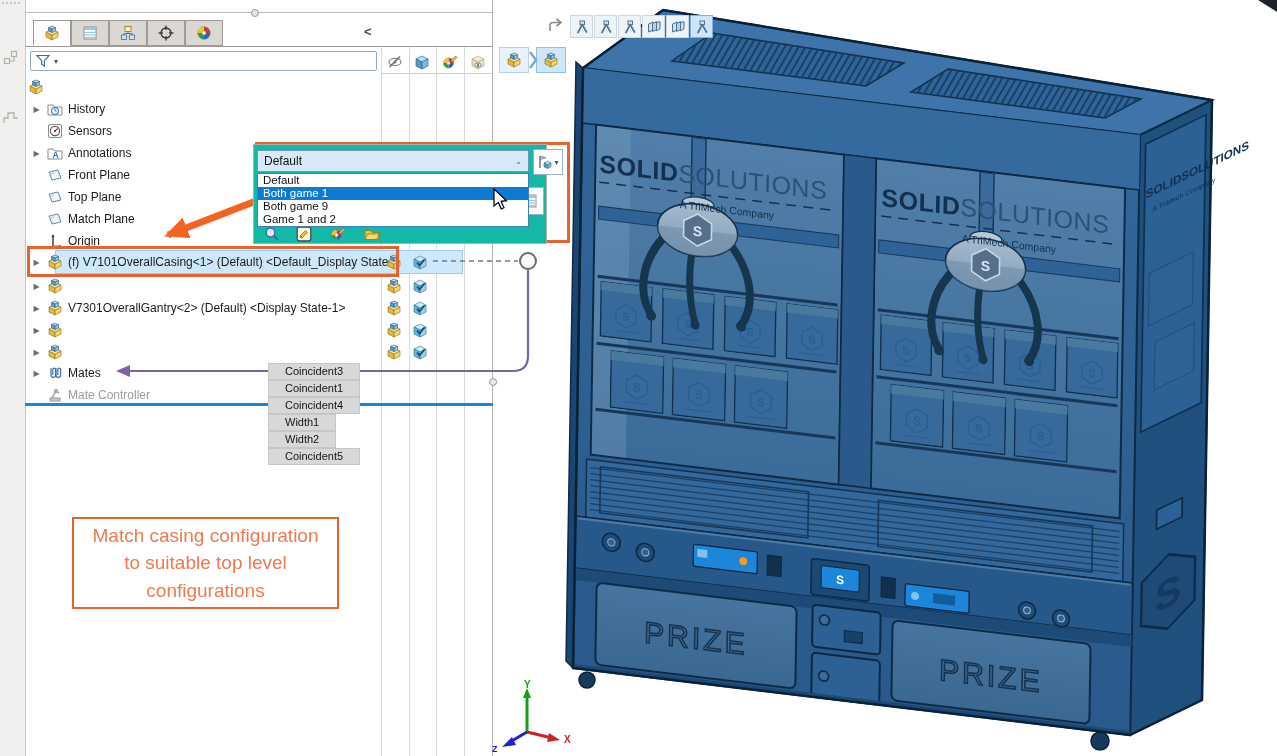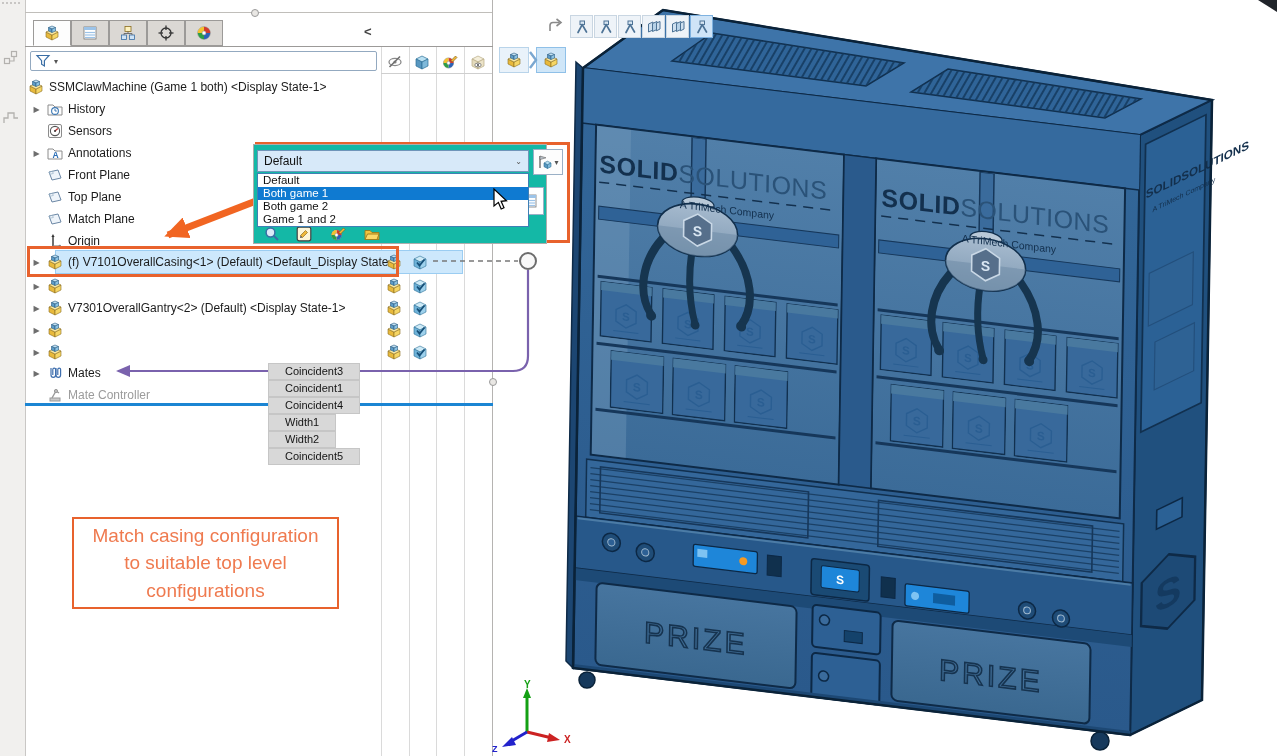--- a/index.html
+++ b/index.html
@@ -296,21 +296,20 @@
 <svg class="abs i16 hicon" style="left:470px">
     <use href="#ic-ghostcube"></use>
   </svg>
 
 <div class="abs" id="selhl"></div>
 
 <div class="trow root" style="top:76px">
   <svg class="i16">
       <use href="#ic-asm"></use>
     </svg>
-  <span>SSMClawMachine (Game 1 both) &lt;Display State-1&gt;</span>
 </div>
 <div class="trow" style="top:98px">
   <span class="arr">▶</span>
   <svg class="i16">
       <use href="#ic-hist"></use>
     </svg>
   <span>History</span>
 </div>
 <div class="trow" style="top:120px">
   <span class="arr hid">▶</span>
@@ -725,20 +724,20 @@
       <use href="#ic-folder"></use>
     </svg>
   <div id="tablebtn">
       <svg class="i16">
         <use href="#ic-tablist"></use>
       </svg>
     </div>
   <div class="abs" id="optlist">
     <div class="opt">Default</div>
     <div class="opt sel">Both game 1</div>
-    <div class="opt">Both game 2</div>
+    <div class="opt">Both game 9</div>
     <div class="opt">Game 1 and 2</div>
   </div>
 </div>
 
 <svg class="abs" id="cursor" width="20" height="24">
   <path d="M2,1 L2,18 L6.4,14.4 L9.2,21 L12,19.8 L9.1,13.3 L14.5,12.7 Z" fill="#fff" stroke="#000" stroke-width="1.2"></path>
 </svg>
 
 </body></html>

